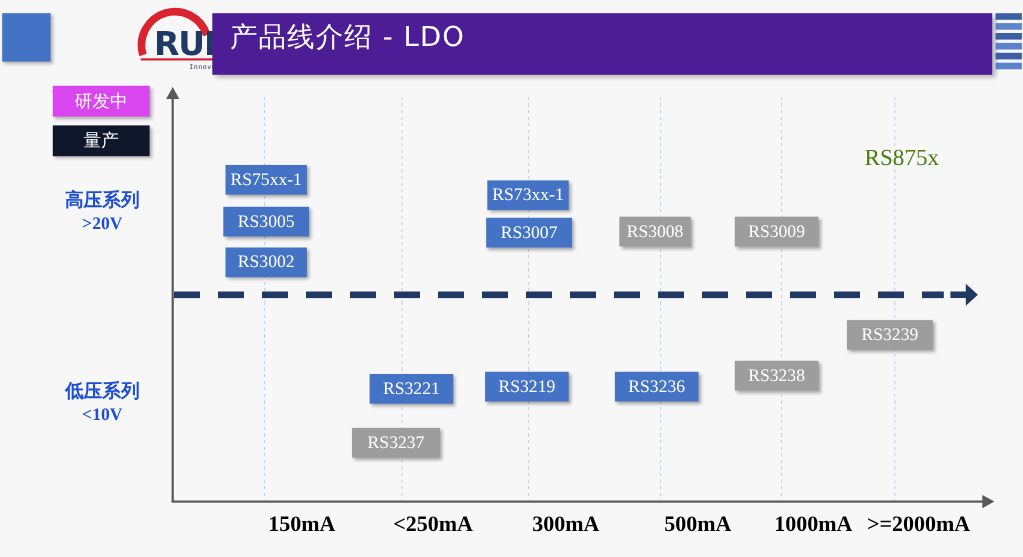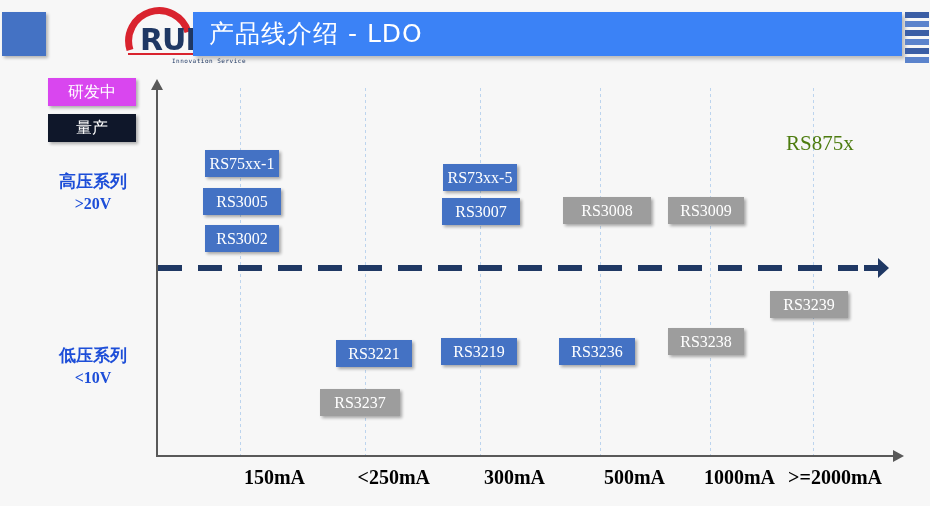--- a/index.html
+++ b/index.html
@@ -13,22 +13,22 @@
   #slide{position:absolute;left:0;top:0;width:930px;height:506px;background:#f7f7f7;}
 
   
   .hdr-sq{
     position:absolute;left:2px;top:12px;width:44px;height:44px;
     background:#4472c4;box-shadow:2px 2px 3px rgba(0,0,0,.28);
   }
   .logo{position:absolute;left:66px;top:6px;width:140px;height:60px;margin-left:48px;}
   .logo svg{display:block;}
   .title-bar{
-    position:absolute;left:193px;top:12px;width:709px;height:44px;
-    background:#3b82f6;box-shadow:3px 3px 4px rgba(0,0,0,.25);
+    position:absolute;left:193px;top:12px;width:709px;height:56px;
+    background:#4c1d95;box-shadow:3px 3px 4px rgba(0,0,0,.25);
   }
   .title-text{
     position:absolute;left:16px;top:5px;
     color:#ffffff;font-size:25px;letter-spacing:1px;
     font-family:"DejaVu Sans","Liberation Sans",sans-serif;
     white-space:nowrap;
   }
   .stripes{position:absolute;left:905px;top:12px;width:24px;height:46px;}
   .stripes i{display:block;height:6px;margin-bottom:3px;background:#3b5ea5;}
   .stripes i:nth-child(even){background:#5b83cc;}
@@ -160,23 +160,23 @@
   </div>
 
   <div class="divider"></div>
   <svg class="divider-arrow" viewBox="0 0 28 26">
     <path d="M2 10 H16 V3 L27 13 L16 23 V16 H2 Z" fill="#1f3864"></path>
   </svg>
 
   <div class="chip blue" style="left:205px;top:150px;width:74px">RS75xx-1</div>
   <div class="chip blue" style="left:203px;top:188px;width:78px">RS3005</div>
   <div class="chip blue" style="left:205px;top:225px;width:74px">RS3002</div>
-  <div class="chip blue" style="left:443px;top:164px;width:74px">RS73xx-5</div>
+  <div class="chip blue" style="left:443px;top:164px;width:74px">RS73xx-1</div>
   <div class="chip blue" style="left:442px;top:198px;width:78px">RS3007</div>
-  <div class="chip gray" style="left:563px;top:197px;width:88px">RS3008</div>
+  <div class="chip gray" style="left:563px;top:197px;width:65px">RS3008</div>
   <div class="chip gray" style="left:668px;top:197px;width:76px">RS3009</div>
 
   <div class="chip gray" style="left:770px;top:291px;width:78px">RS3239</div>
   <div class="chip gray" style="left:668px;top:328px;width:76px">RS3238</div>
   <div class="chip blue" style="left:336px;top:340px;width:76px">RS3221</div>
   <div class="chip blue" style="left:441px;top:338px;width:76px">RS3219</div>
   <div class="chip blue" style="left:559px;top:338px;width:76px">RS3236</div>
   <div class="chip gray" style="left:320px;top:389px;width:80px">RS3237</div>
 
   <div class="xtick" style="left:175px">150mA</div>

